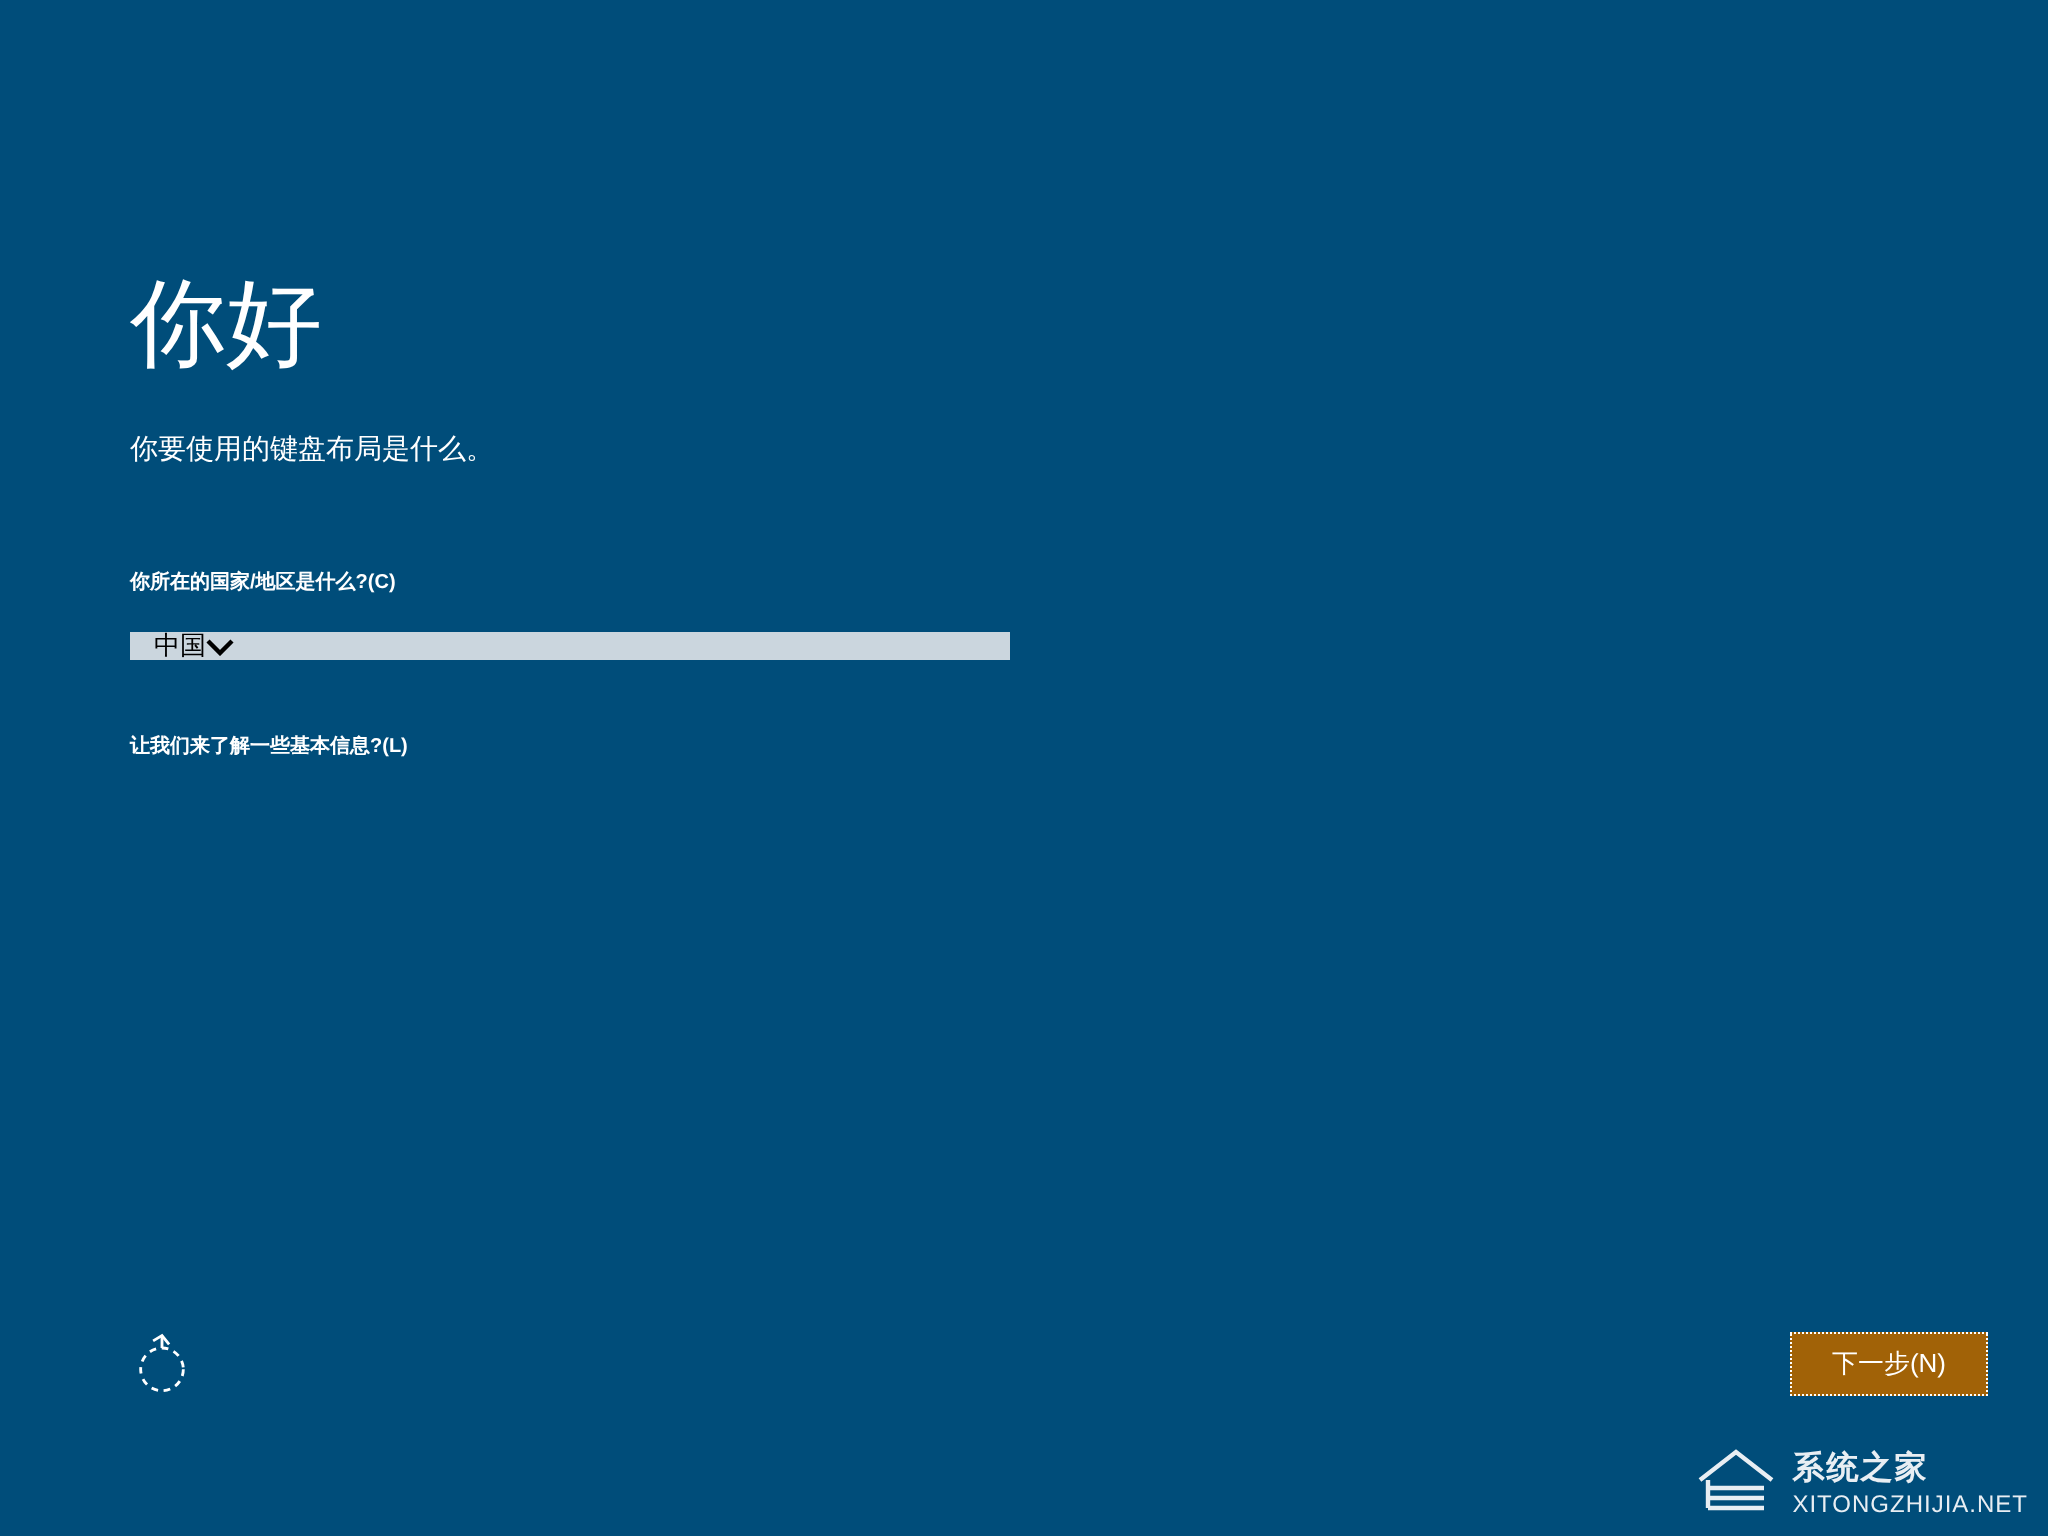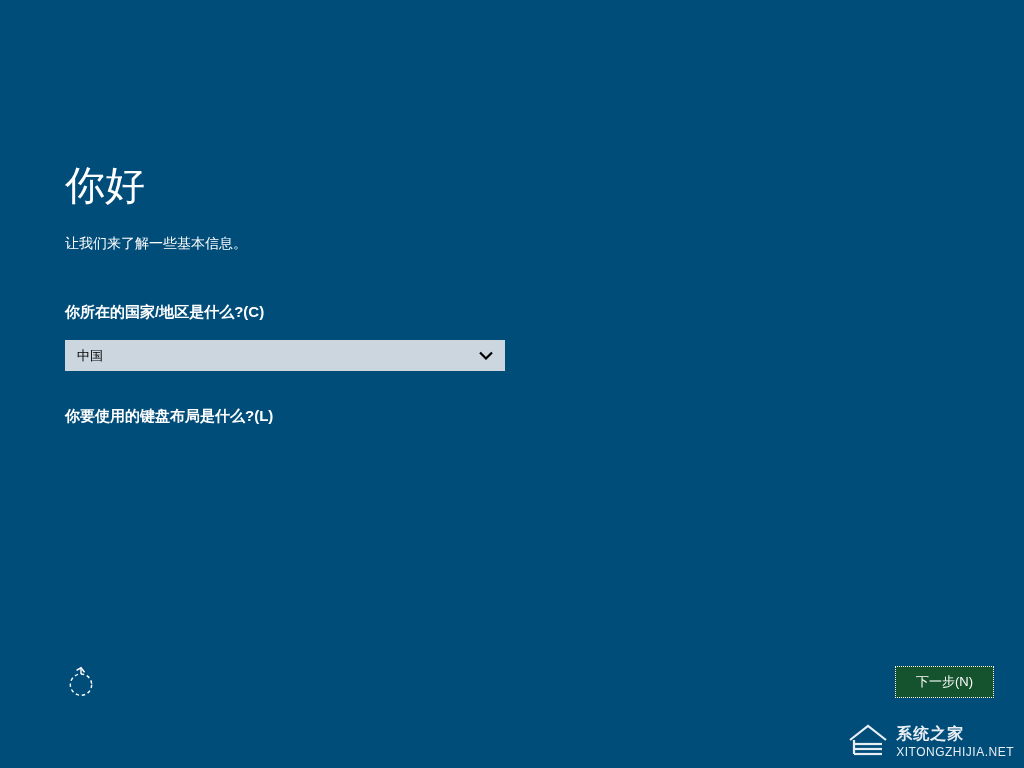--- a/index.html
+++ b/index.html
@@ -16,51 +16,49 @@
       color: #ffffff;
       position: relative;
       overflow: hidden;
     }
     
     .content {
       padding: 130px 65px 0 65px;
     }
     
     .page-title {
-      font-size: 40px;
+      font-size: 48px;
       font-weight: 300;
       margin-bottom: 22px;
-      margin-top: 28px;
     }
     
     .subtitle {
       font-size: 14px;
       font-weight: 400;
       margin-bottom: 50px;
     }
     
     .form-group {
       margin-bottom: 36px;
     }
     
     .form-label {
-      font-size: 15px;
+      font-size: 10px;
       font-weight: 600;
       margin-bottom: 18px;
       display: block;
     }
     
     .dropdown {
       width: 440px;
-      height: 31px;
+      height: 14px;
       background-color: #cbd6de;
       border: none;
       display: flex;
       align-items: center;
-      justify-content: space-between;
       padding: 0 12px;
       cursor: pointer;
     }
     
     .dropdown-text {
       color: #000000;
       font-size: 13px;
     }
     
     .chevron-down {
@@ -93,21 +91,21 @@
       cursor: pointer;
     }
     
     .accessibility-icon svg {
       width: 32px;
       height: 32px;
     }
     
     .next-button {
       padding: 6px 20px;
-      background-color: #14532d;
+      background-color: #a16207;
       border: 1px dotted #ffffff;
       color: #ffffff;
       font-size: 13px;
       cursor: pointer;
       font-family: inherit;
     }
     
     .watermark {
       position: absolute;
       bottom: 8px;
@@ -138,36 +136,36 @@
       font-size: 12px;
       letter-spacing: 0.5px;
       color: #e8eef3;
     }
   </style>
 </head>
 <body>
 
 <div class="content">
   <h1 class="page-title">你好</h1>
-  <p class="subtitle">让我们来了解一些基本信息。</p>
+  <p class="subtitle">你要使用的键盘布局是什么。</p>
 
   <div class="form-group">
     <label class="form-label">你所在的国家/地区是什么?(C)</label>
     <div class="dropdown">
       <span class="dropdown-text">中国</span>
       <span class="chevron-down">
         <svg viewBox="0 0 14 9" fill="none" stroke="#000000" stroke-width="2.2">
           <polyline points="1,1.5 7,7.5 13,1.5"></polyline>
         </svg>
       </span>
     </div>
   </div>
 
   <div class="form-group">
-    <label class="form-label">你要使用的键盘布局是什么?(L)</label>
+    <label class="form-label">让我们来了解一些基本信息?(L)</label>
   </div>
 
 </div>
 
 <div class="footer">
   <div class="accessibility-icon">
     <svg viewBox="0 0 36 36" fill="none" stroke="#ffffff" stroke-width="1.6">
       <circle cx="18" cy="21" r="12" stroke-dasharray="3.8 3.2"></circle>
       <line x1="18" y1="9" x2="18" y2="2"></line>
       <polyline points="13,5 18,2 22,7" fill="none"></polyline>

